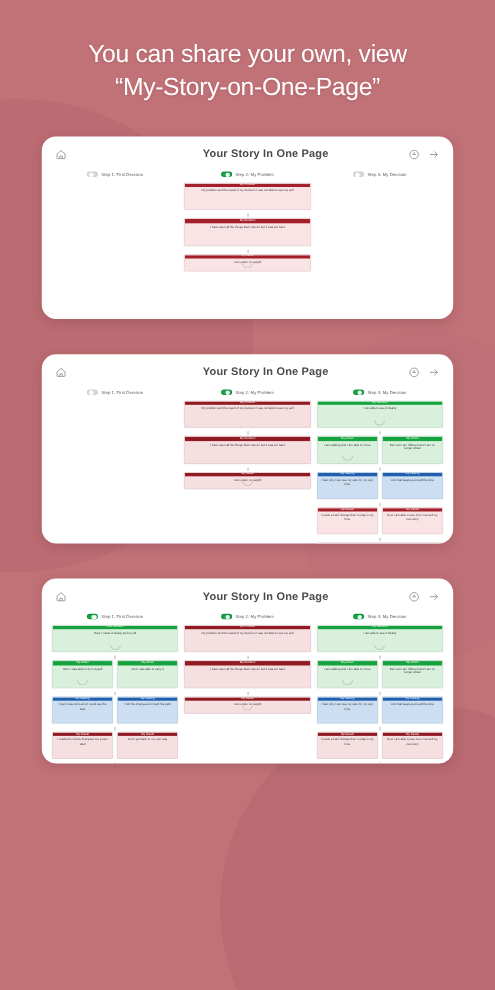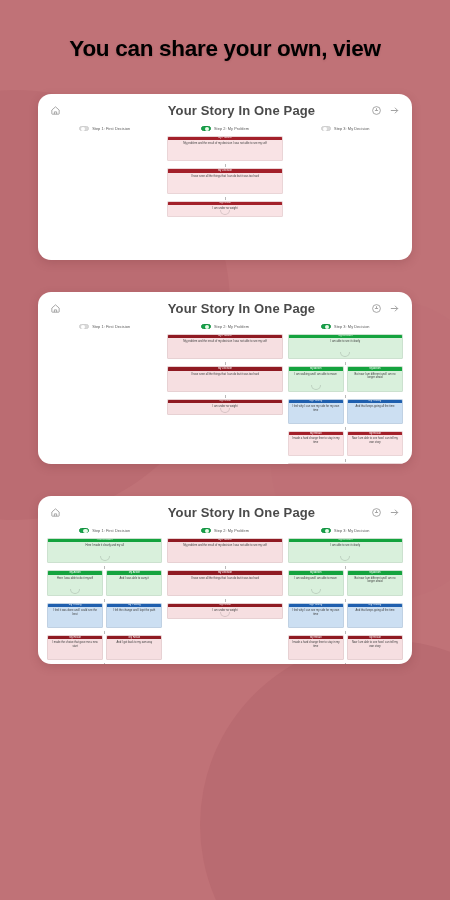--- a/index.html
+++ b/index.html
@@ -29,24 +29,24 @@
     right:-60px; top:300px;
     width:240px; height:300px;
     background:#bd7076;
     opacity:.55;
   }
 
   .headline {
     position:relative;
     z-index:3;
     text-align:center;
-    color:#000000;
+    color:#ffffff;
     font-size:22.5px;
     line-height:1.33;
-    font-weight:700;
+    font-weight:400;
     letter-spacing:-.3px;
     padding:34px 16px 0;
     text-shadow:0 1px 2px rgba(120,50,55,.25);
   }
   .headline div { white-space:nowrap; }
 
   .cards {
     position:relative;
     z-index:3;
     padding:30px 0 0;
@@ -70,21 +70,21 @@
     display:flex;
     align-items:center;
     height:21px;
     padding:0 12px;
     position:relative;
   }
   .appbar .title {
     position:absolute;
     left:0; right:0;
     text-align:center;
-    font-size:13px;
+    font-size:10px;
     color:#4a4a4a;
     letter-spacing:.15px;
     font-weight:600;
     padding-left:33px;
   }
   .ic { width:11px; height:11px; flex:none; opacity:.62; }
   .ic svg { width:100%; height:100%; display:block; }
   .appbar .right { margin-left:auto; display:flex; gap:7px; align-items:center; }
 
   .board {
@@ -195,20 +195,21 @@
 </style>
 </head>
 <body>
 
 <div class="bg-shape" id="blob-left"></div>
 <div class="bg-shape" id="blob-mid"></div>
 <div class="bg-shape" id="blob-right"></div>
 
 <div class="headline">
   <div>You can share your own, view</div>
+  <div>“My-Story-on-One-Page”</div>
 </div>
 
 <div class="cards" id="cards-root">
     <div class="device h1">
       <div class="appbar">
         <div class="ic">
           <svg viewBox="0 0 24 24" fill="none" stroke="#555" stroke-width="1.8">
             <path d="M4 11 12 4l8 7v8a1 1 0 0 1-1 1H5a1 1 0 0 1-1-1z"></path>
             <path d="M9.5 20v-5h5v5"></path>
           </svg>

